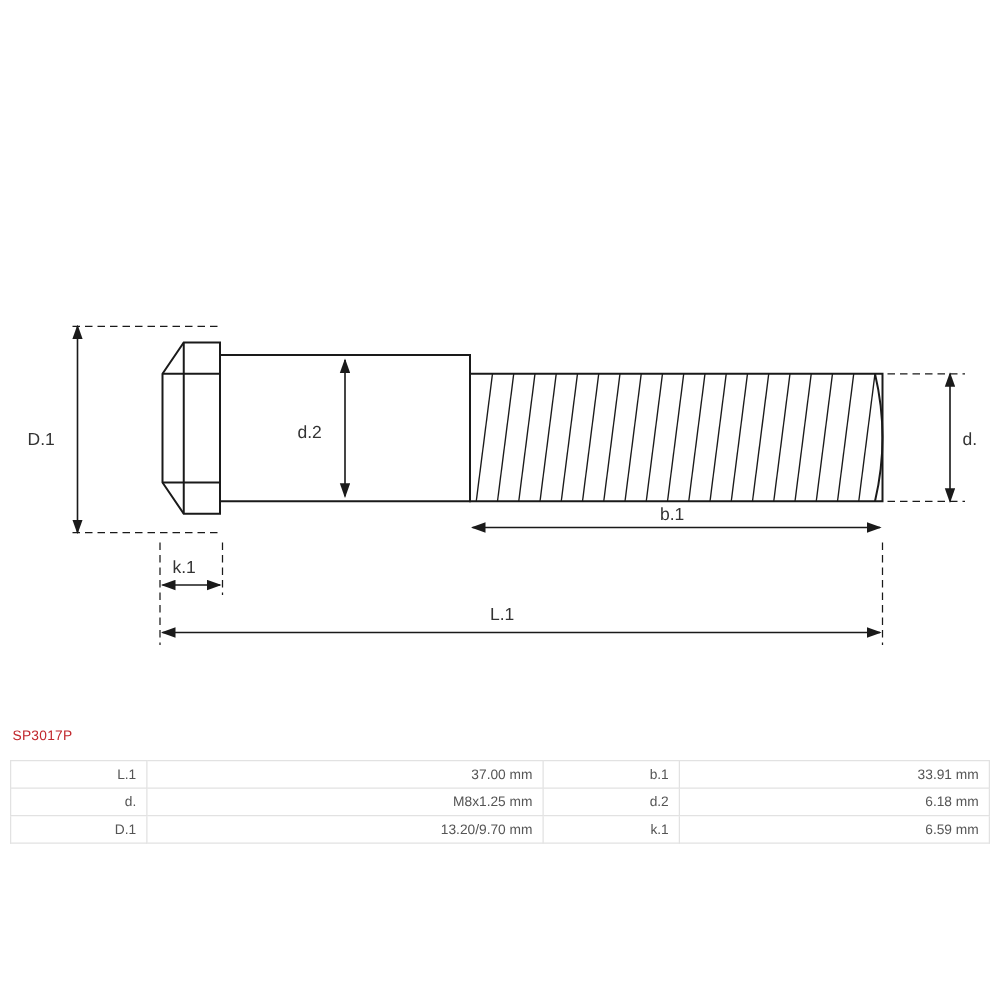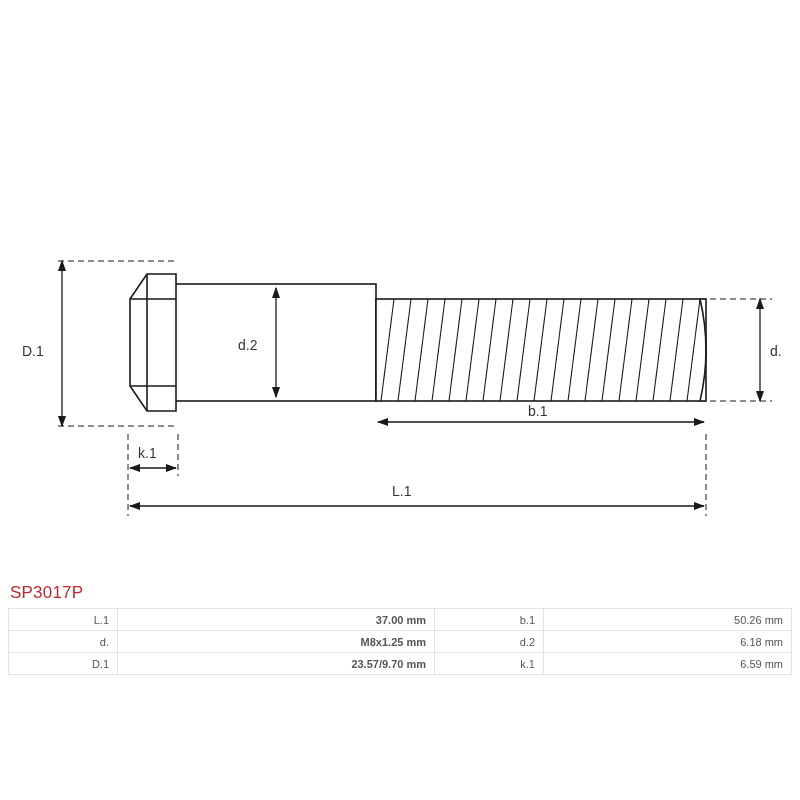--- a/index.html
+++ b/index.html
@@ -25,21 +25,21 @@
     position: absolute;
     left: 0;
     top: 0;
     width: 800px;
     height: 560px;
   }
   .part-code {
     position: absolute;
     left: 10px;
     top: 567px;
-    font-size: 17px;
+    font-size: 11px;
     color: #c1272d;
     letter-spacing: 0.2px;
   }
   table.specs {
     position: absolute;
     left: 8px;
     top: 592px;
     width: 784px;
     border-collapse: collapse;
     font-size: 11px;
@@ -54,21 +54,21 @@
   td.lbl {
     width: 92px;
     text-align: right;
     color: #555555;
     background: #f7f7f7;
   }
   td.val {
     text-align: right;
     color: #555555;
   }
-  td.val.left-col { width: 300px; font-weight: bold; }
+  td.val.left-col { width: 300px; }
   .dim-text {
     font-family: "Liberation Sans", sans-serif;
     font-size: 14px;
     fill: #333333;
   }
 </style>
 </head>
 <body>
 
 <div id="stage">
@@ -168,30 +168,30 @@
   </svg>
 
   <div class="part-code">SP3017P</div>
 
   <table class="specs">
     <tbody>
       <tr>
         <td class="lbl">L.1</td>
         <td class="val left-col">37.00 mm</td>
         <td class="lbl">b.1</td>
-        <td class="val">50.26 mm</td>
+        <td class="val">33.91 mm</td>
       </tr>
       <tr>
         <td class="lbl">d.</td>
         <td class="val left-col">M8x1.25 mm</td>
         <td class="lbl">d.2</td>
         <td class="val">6.18 mm</td>
       </tr>
       <tr>
         <td class="lbl">D.1</td>
-        <td class="val left-col">23.57/9.70 mm</td>
+        <td class="val left-col">13.20/9.70 mm</td>
         <td class="lbl">k.1</td>
         <td class="val">6.59 mm</td>
       </tr>
     </tbody>
   </table>
 
 </div>
 
 </body></html>

